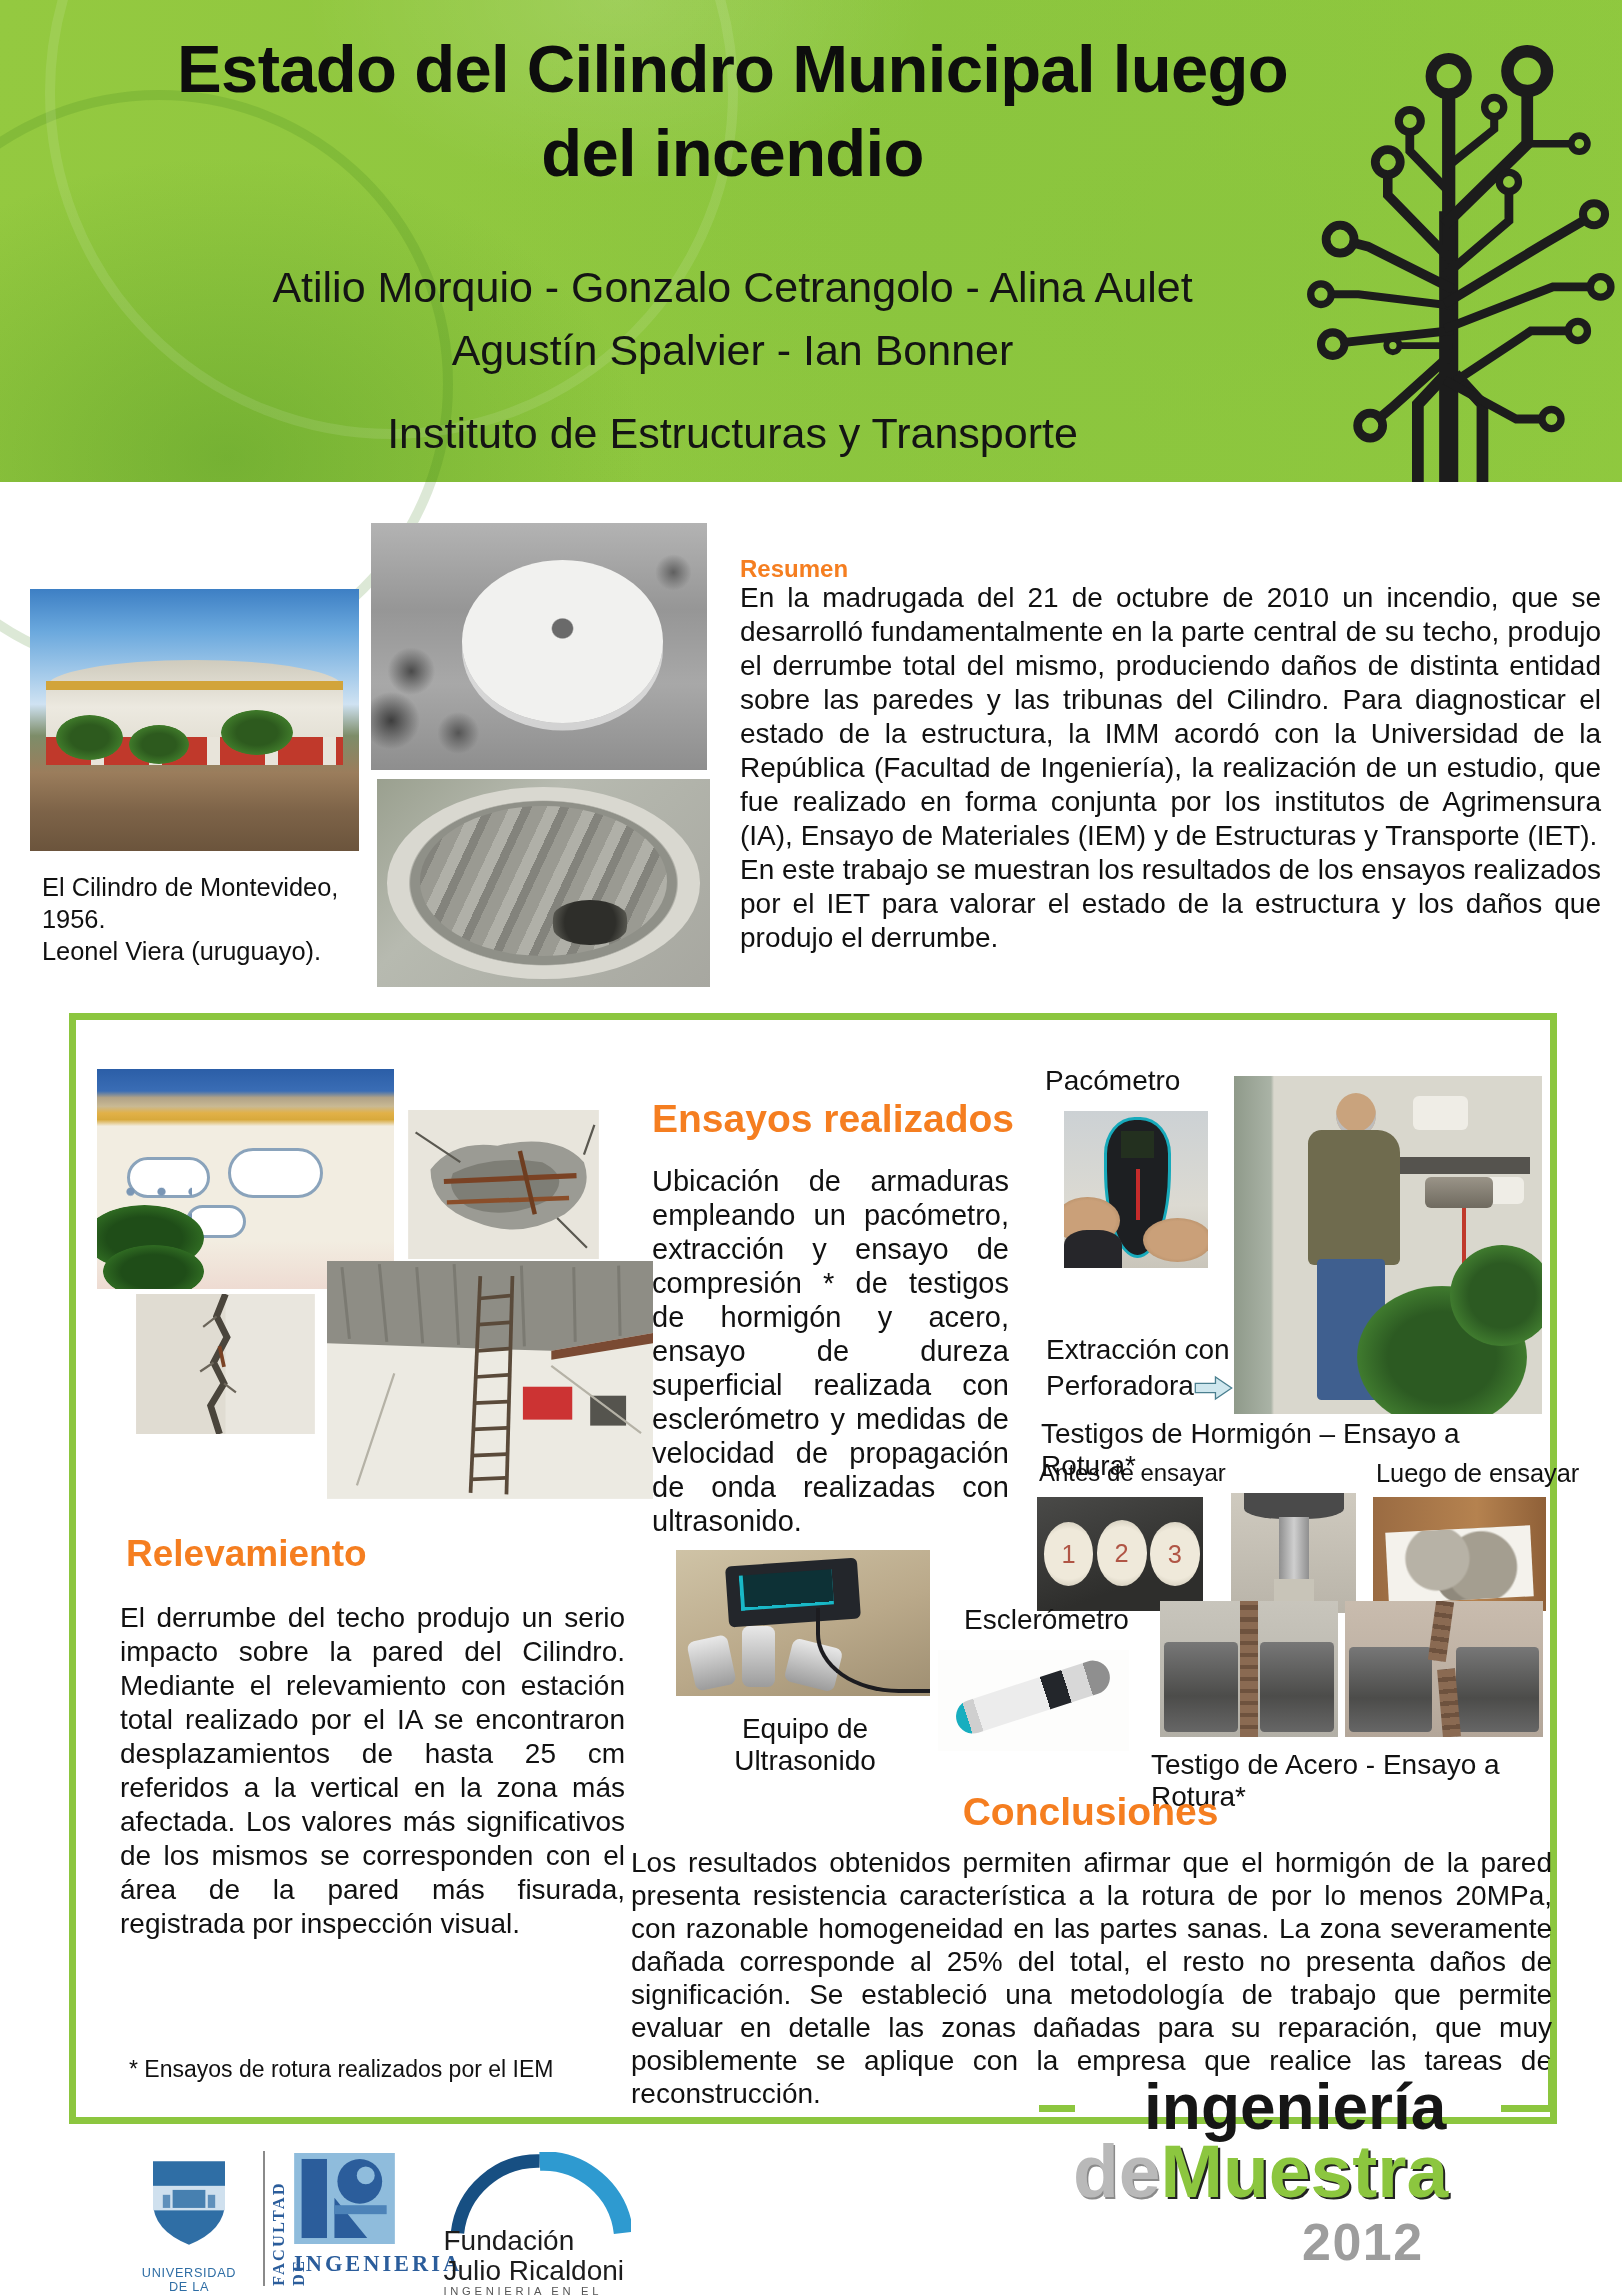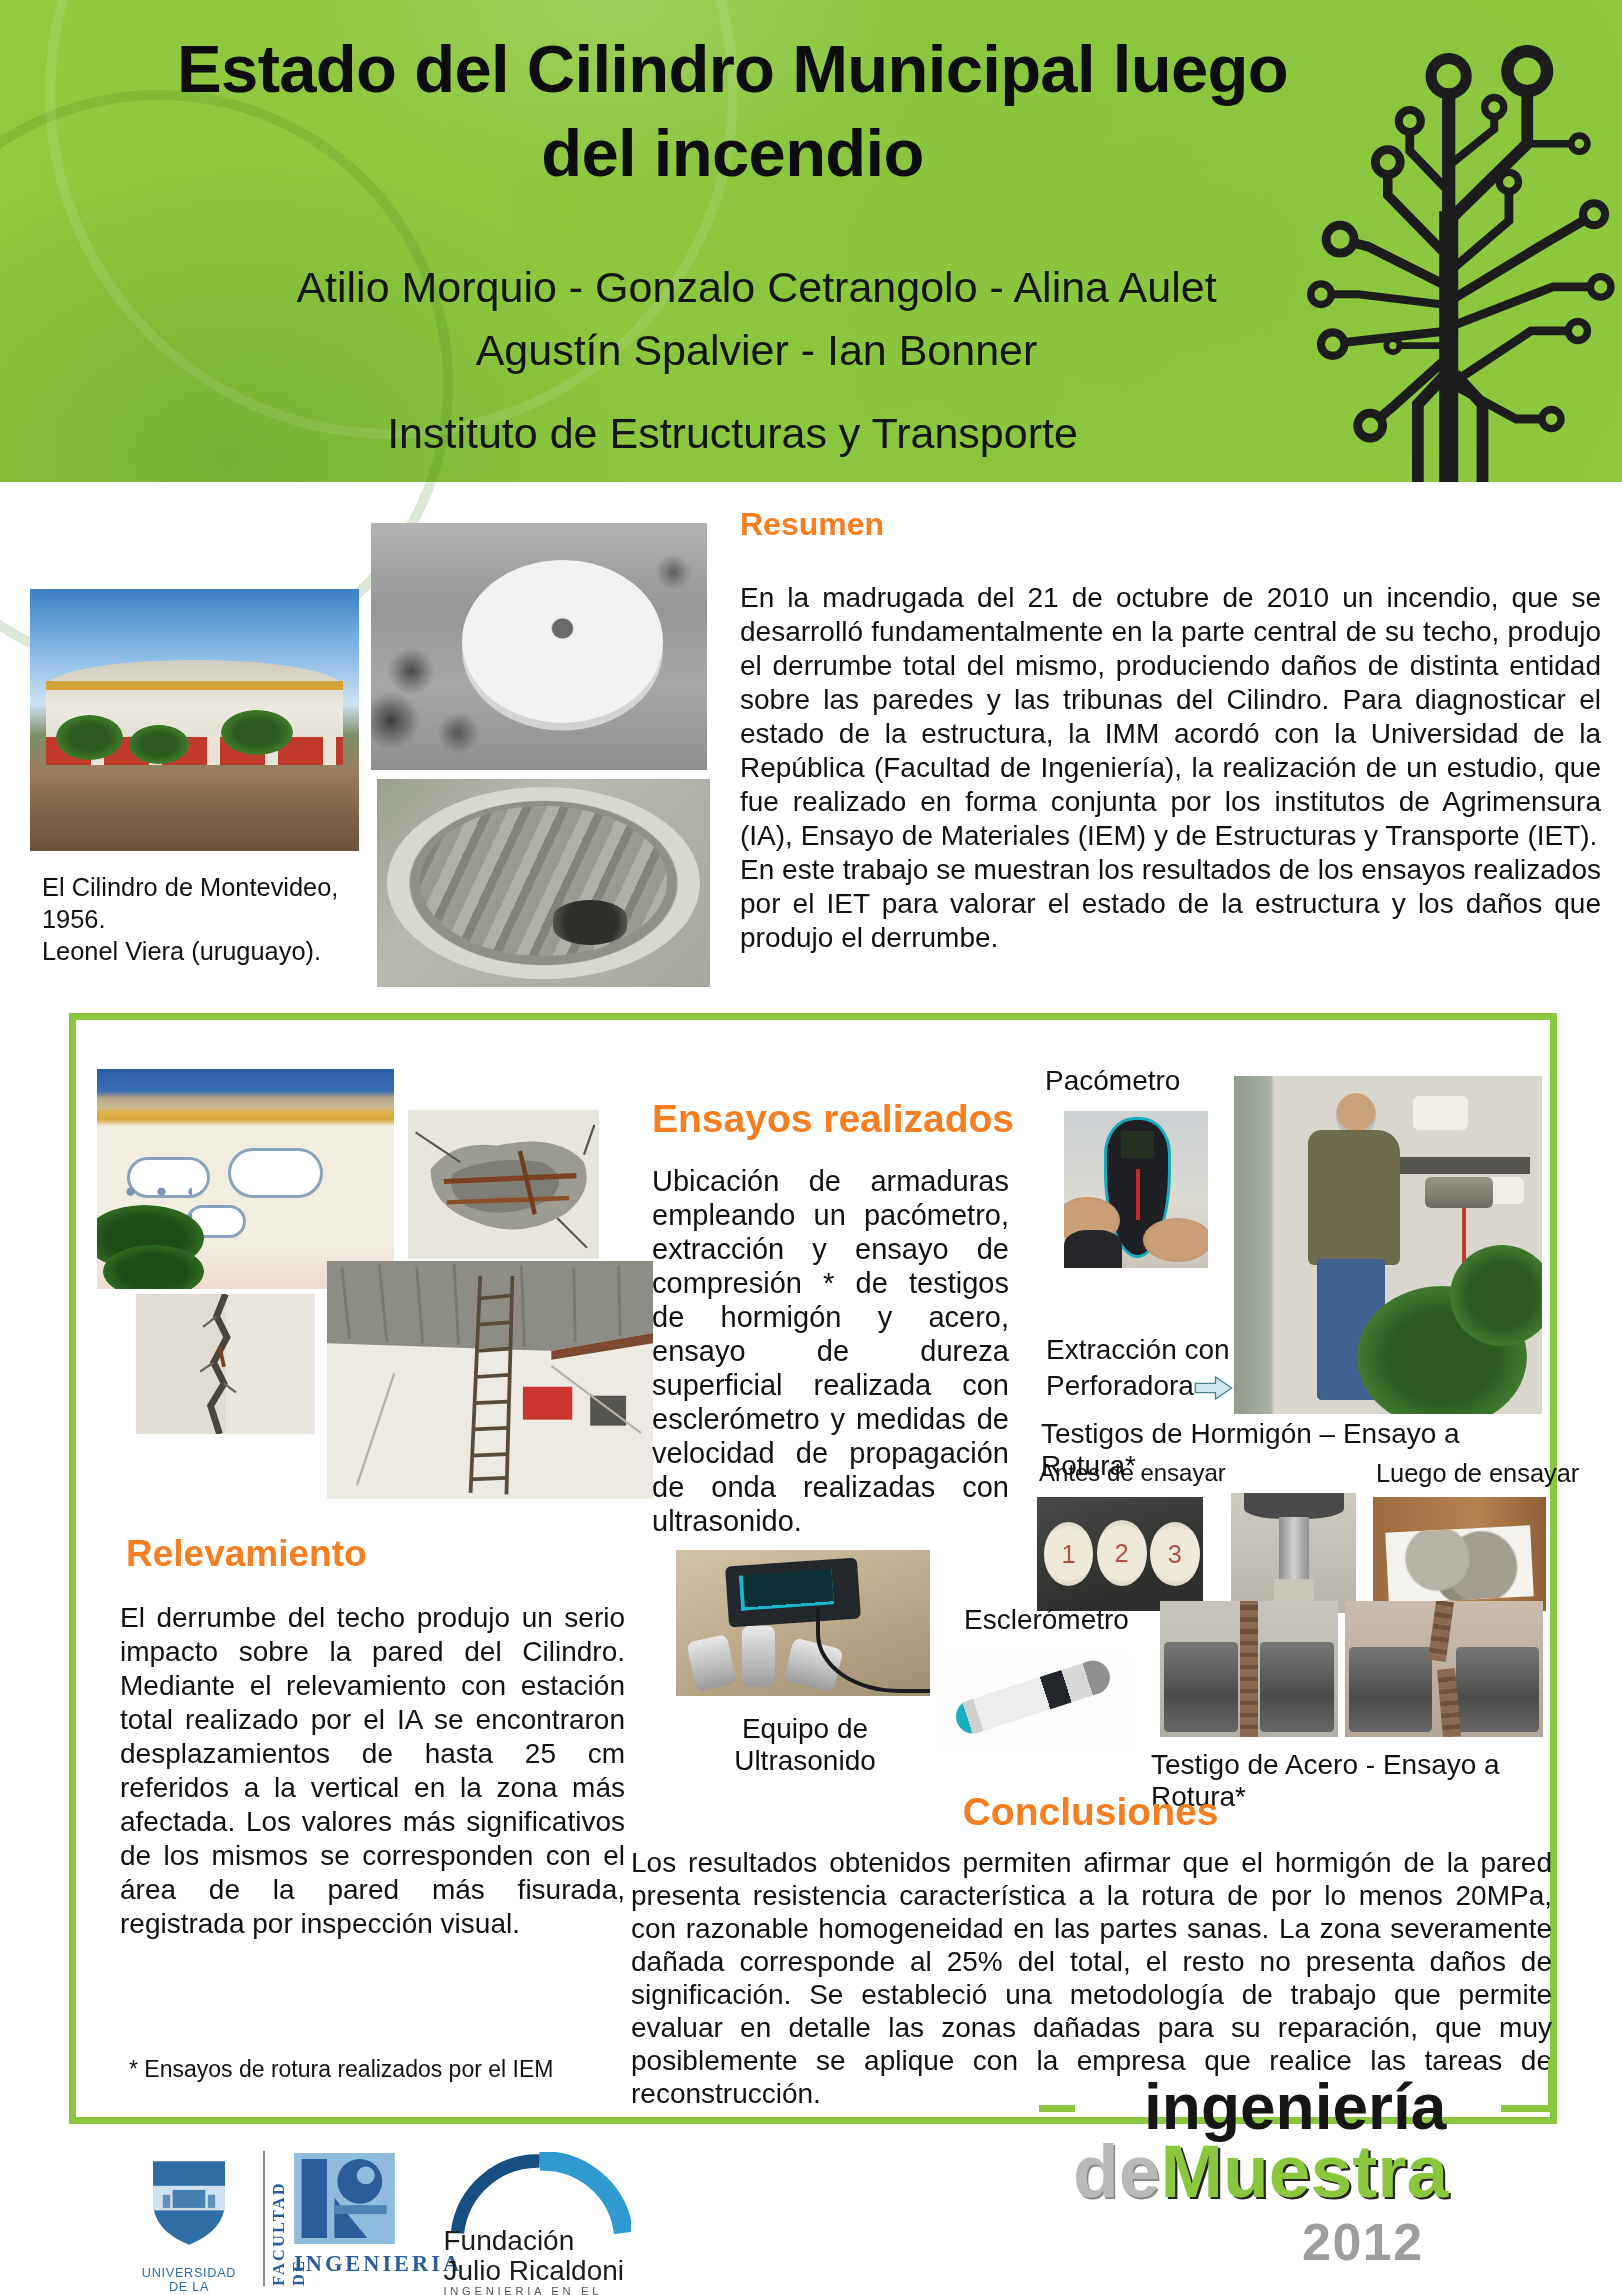--- a/index.html
+++ b/index.html
@@ -10,21 +10,21 @@
 
   
   #header{left:0;top:0;width:1623px;height:482px;
     background:
       radial-gradient(ellipse 673px 486px at 14% 95%, rgba(70,140,30,.38), transparent 62%),
       radial-gradient(ellipse 523px 314px at 38% 0%, rgba(255,255,255,.14), transparent 60%),
       radial-gradient(ellipse 971px 598px at 72% 55%, rgba(135,195,60,.45), transparent 75%),
       linear-gradient(100deg,#94c940,#8dc63f 55%,#90c93f);}
   .hdr-swirl{border:10.5px solid rgba(60,130,30,.18);border-radius:50%;}
   .title{width:1465px;text-align:center;color:#0d0d0d;font-weight:bold;font-size:67px;letter-spacing:-0.7px;}
-  .authors{width:1465px;text-align:center;color:#141414;font-size:43px;padding-left:24px;}
+  .authors{width:1465px;text-align:center;color:#141414;font-size:43px;}
   .institute{width:1465px;text-align:center;color:#141414;font-size:43px;}
 
   
   .orange-h{color:#F57E20;font-weight:bold;}
   .jtext{color:#111;text-align:justify;text-justify:inter-word;}
   .label{color:#111;}
 
   
   #greenbox{left:69px;top:1013px;width:1474px;height:1097px;border:7.5px solid #8CC63F;background:#fff;}
 
@@ -178,21 +178,21 @@
   <div class="abs photo ph-aerial1" style="left:371px;top:523px;width:336px;height:247px;">
     <div class="abs aerial-dome"></div>
   </div>
 
   <div class="abs photo ph-aerial2" style="left:377px;top:779px;width:333px;height:208px;">
     <div class="abs ruin-rim"></div>
     <div class="abs ruin-mess"></div>
     <div class="abs ruin-hole"></div>
   </div>
 
-  <div class="abs orange-h" style="left:740px;top:506px;font-size:32px;text-align:right;">Resumen</div>
+  <div class="abs orange-h" style="left:740px;top:555px;font-size:24px;text-align:right;">Resumen</div>
   <div class="abs" style="left:740px;top:581px;width:861px;">
     <p class="jtext" style="font-size:28px;line-height:34px;">En la madrugada del 21 de octubre de 2010 un incendio, que se desarrolló fundamentalmente en la parte central de su techo, produjo el derrumbe total del mismo, produciendo daños de distinta entidad sobre las paredes y las tribunas del Cilindro. Para diagnosticar el estado de la estructura, la IMM acordó con la Universidad de la República (Facultad de Ingeniería), la realización de un estudio, que fue realizado en forma conjunta por los institutos de Agrimensura (IA), Ensayo de Materiales (IEM) y de Estructuras y Transporte (IET).</p>
     <p class="jtext" style="font-size:28px;line-height:34px;">En este trabajo se muestran los resultados de los ensayos realizados por el IET para valorar el estado de la estructura y los daños que produjo el derrumbe.</p>
   </div>
 
   <div id="greenbox" class="abs"></div>
 
   <div class="abs photo ph-mural" style="left:97px;top:1069px;width:297px;height:220px;">
     <div class="abs cloud" style="left:10%;top:40%;width:26%;height:16%;"></div>
     <div class="abs cloud" style="left:44%;top:36%;width:30%;height:20%;"></div>

